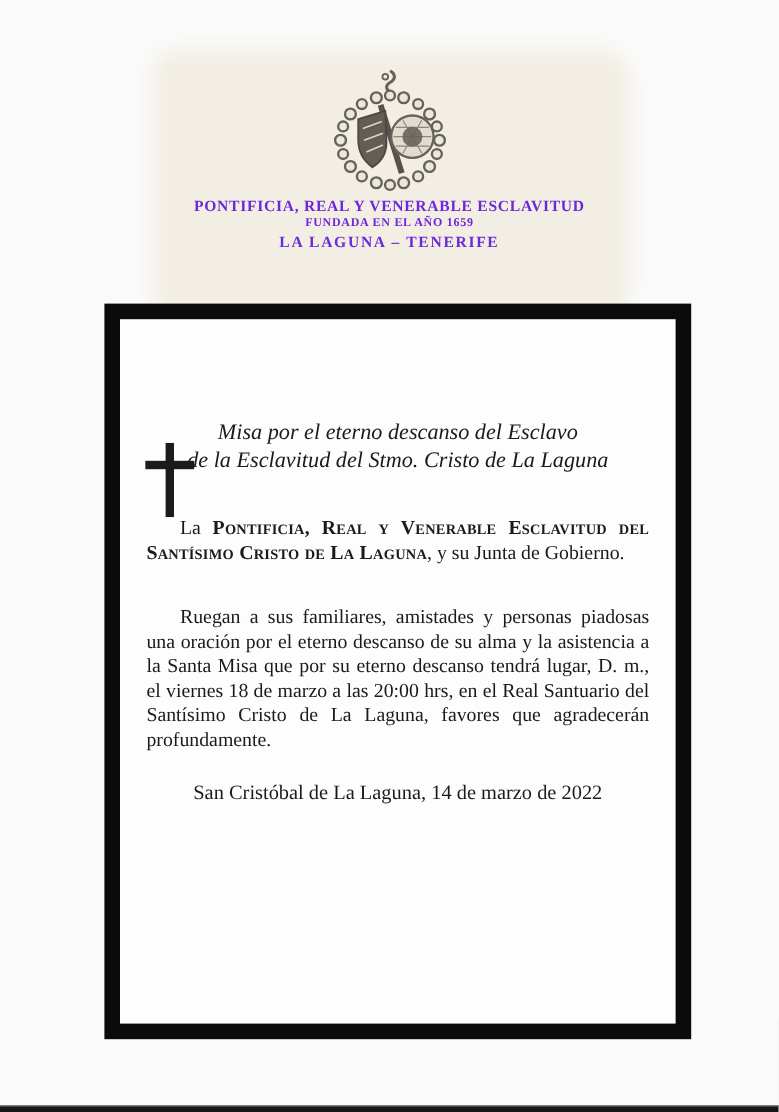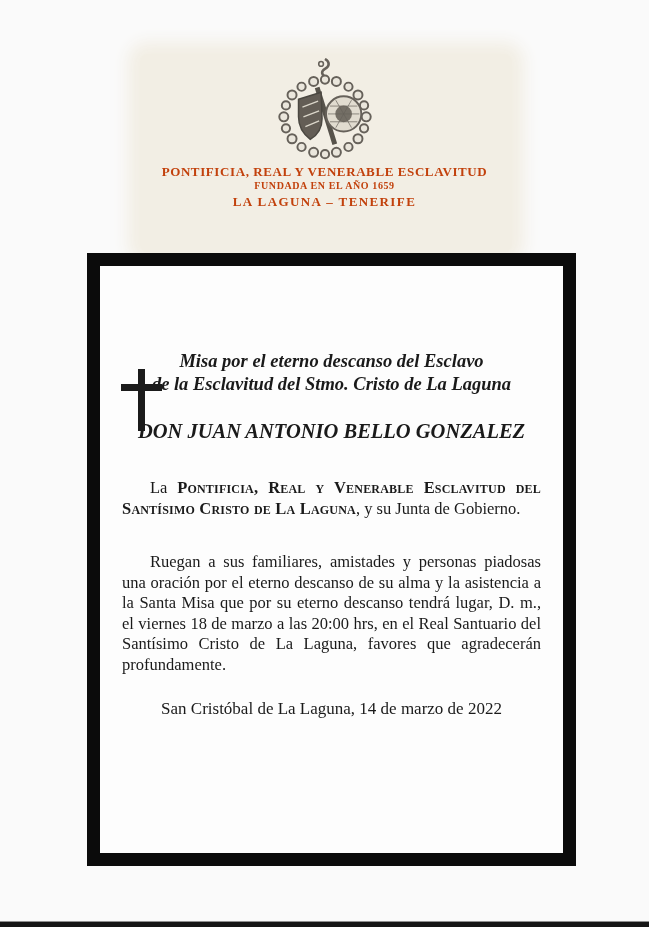--- a/index.html
+++ b/index.html
@@ -22,21 +22,21 @@
     width: 372px; height: 198px;
     background: #f2eee4;
     border-radius: 8px;
     box-shadow: 0 0 16px 12px #f2eee4;
   }
   .letterhead {
     position: absolute;
     left: 0; top: 58px;
     width: 100%;
     text-align: center;
-    color: #c2410c;
+    color: #6d28d9;
   }
   .crest { display: block; margin: 0 auto; }
   .lh-line { font-weight: 700; white-space: nowrap; }
   .lh-1 { font-size: 13px; letter-spacing: 0.6px; margin-top: 2px; }
   .lh-2 { font-size: 8.5px; letter-spacing: 1px; margin-top: 3px; }
   .lh-3 { font-size: 14px; letter-spacing: 0.8px; margin-top: 2px; }
   .lh-4 { font-size: 10px;  letter-spacing: 0.6px; margin-top: 0; }
   .lh-5 { font-size: 13px; letter-spacing: 1.4px; margin-top: 3px; }
 
   
@@ -53,21 +53,21 @@
     padding: 0 22px;
     color: #1a1a1a;
   }
   .cross {
     position: absolute;
     left: 21px; top: 19px;
   }
   .intro {
     margin-top: 84px;
     text-align: center;
-    font-weight: 700;
+    font-weight: 400;
     font-style: italic;
     font-size: 18.5px;
     line-height: 23px;
   }
   .intro div { white-space: nowrap; }
   .deceased-name {
     margin-top: 22px;
     text-align: center;
     font-weight: 700;
     font-style: italic;
@@ -172,21 +172,20 @@
       <svg class="cross" width="41" height="62" viewBox="0 0 41 62">
         <rect x="17" y="0" width="7" height="62" fill="#1b1b1b"></rect>
         <rect x="0" y="15" width="41" height="7" fill="#1b1b1b"></rect>
       </svg>
 
       <div class="intro">
         <div>Misa por el eterno descanso del Esclavo</div>
         <div>de la Esclavitud del Stmo. Cristo de La Laguna</div>
       </div>
 
-      <div class="deceased-name">DON JUAN ANTONIO BELLO GONZALEZ</div>
 
 
       <p class="para para-1"><span>La </span><span class="org-smallcaps">Pontificia, Real y Venerable Esclavitud del Santísimo Cristo de La Laguna</span><span>, y su Junta de Gobierno.</span></p>
 
       <p class="para para-2"><span>Ruegan a sus familiares, amistades y personas piadosas una oración por el eterno descanso de su alma y la asistencia a la </span><span class="bold-seg">Santa Misa que por su eterno descanso</span><span> tendrá lugar, D. m., el </span><span class="bold-seg">viernes 18 de marzo a las 20:00</span><span> hrs, en el Real Santuario del Santísimo Cristo de La Laguna, favores que agradecerán profundamente.</span></p>
 
       <div class="dateline">San Cristóbal de La Laguna, 14 de marzo de 2022</div>
 
     </div>
   </div>

